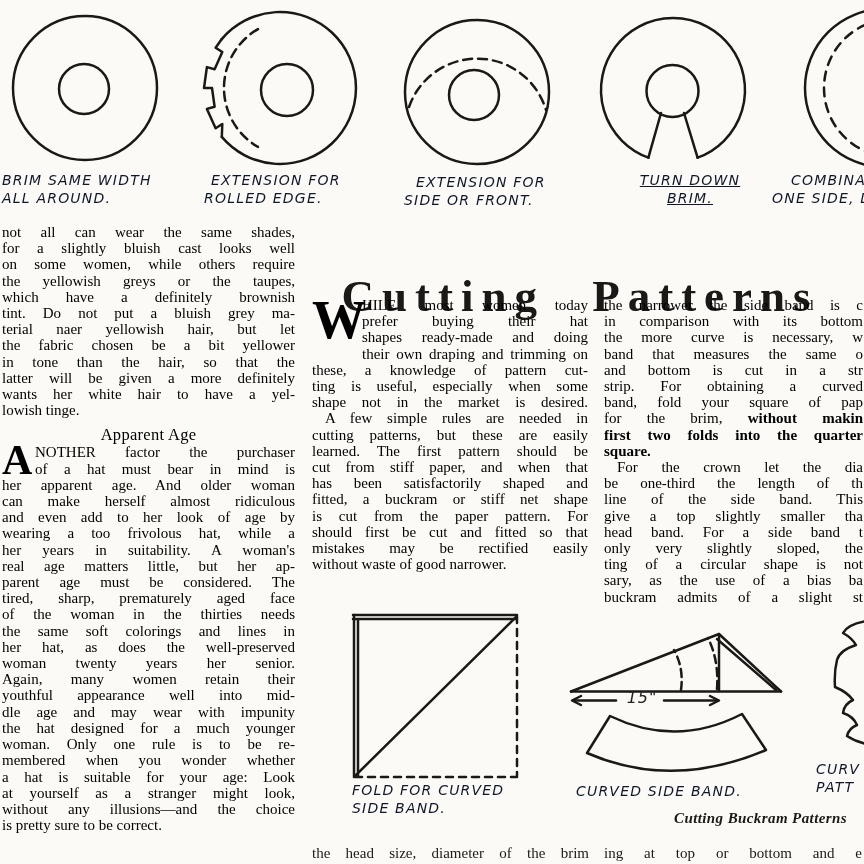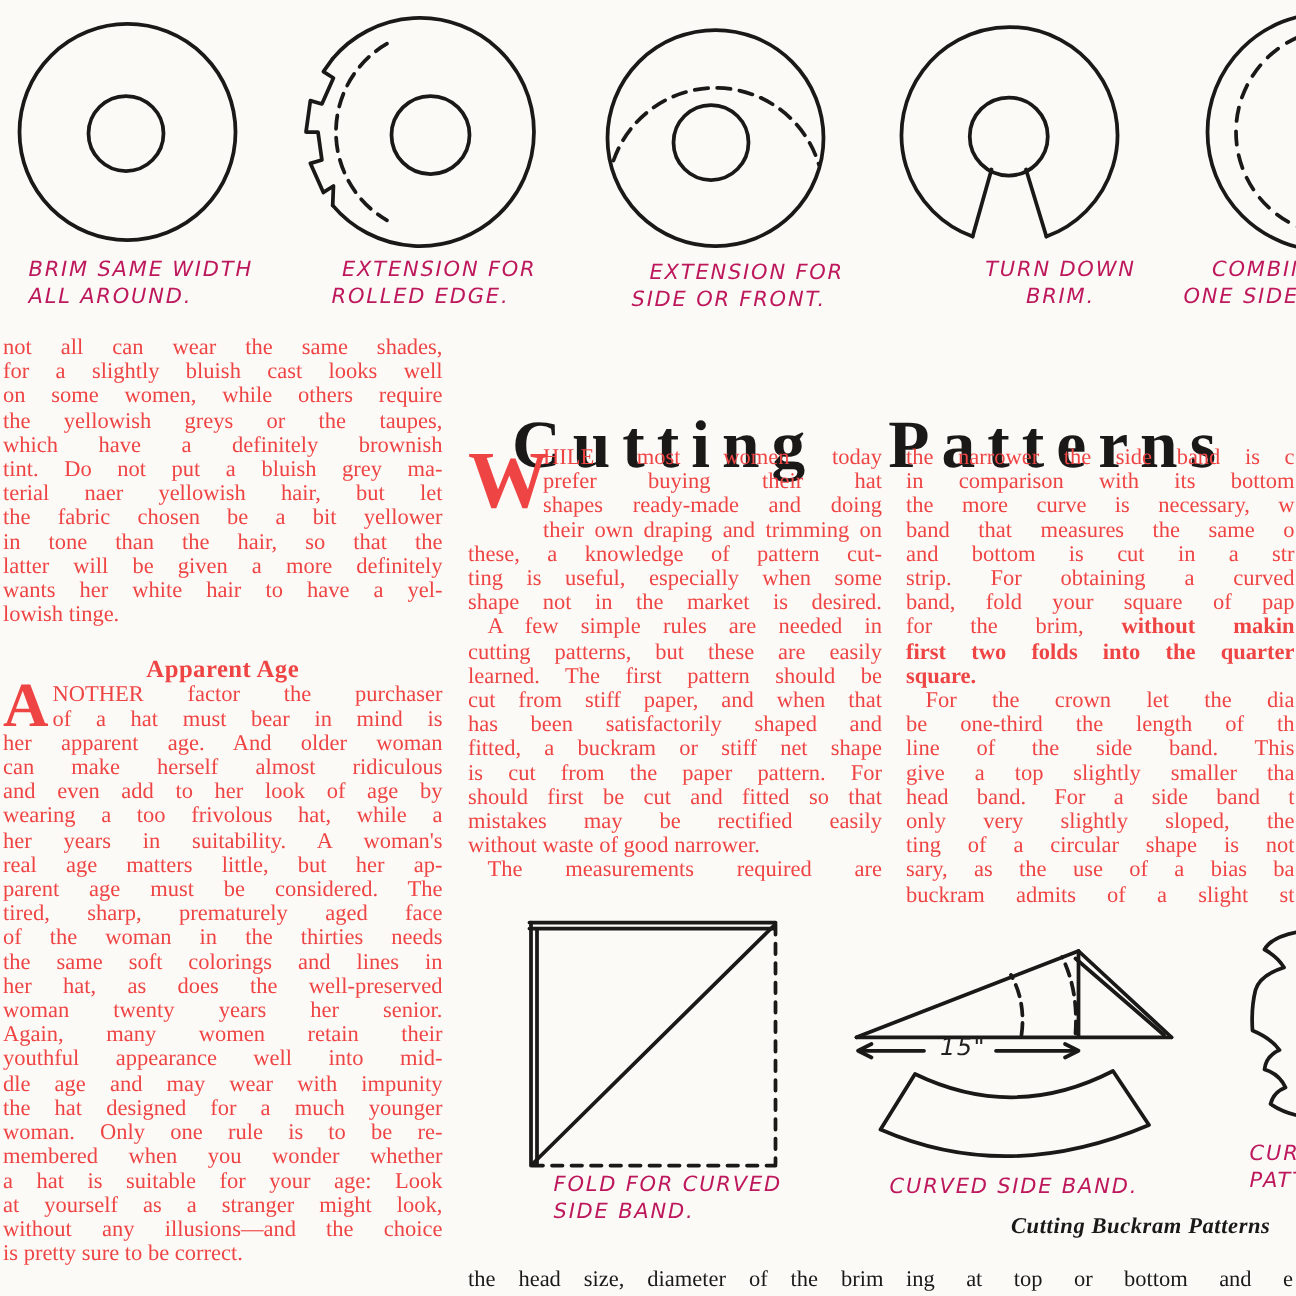--- a/index.html
+++ b/index.html
@@ -8,47 +8,46 @@
     background:#fbfaf6; color:#1b1918;
     font-family:"Liberation Serif", serif;
   }
   svg{position:absolute; overflow:hidden;}
   .fig path, .fig circle, .fig polyline, .fig line{
     fill:none; stroke:#1b1918; stroke-width:2.5; stroke-linejoin:round; stroke-linecap:round;
   }
   
   .hand{
     position:absolute; font-family:"DejaVu Sans", sans-serif; font-style:italic;
-    font-size:14px; line-height:17.5px; letter-spacing:1.2px; color:#be185d;
+    font-size:14px; line-height:17.5px; letter-spacing:1.2px; color:#0f172a;
     white-space:nowrap;
-    margin-left:17px;
   }
   .hand .capline{display:block;}
-  .cap4{text-align:center;}
+  .cap4{text-align:center;text-decoration:underline;}
   .cap2 .l1{padding-left:7px;}
   .cap3 .l1{padding-left:12px;}
   .cap5 .l1{padding-left:19px;}
   
   .title{
     position:absolute; left:300px; top:227px; width:560px; text-align:center;
     font-weight:bold; font-size:45px; line-height:50px;
     letter-spacing:8px; word-spacing:28px; white-space:nowrap;margin-top:44px;
   }
   
-  .textcol{position:absolute; font-size:15px; line-height:16.2px; color:#ef4444;}
+  .textcol{position:absolute; font-size:15px; line-height:16.2px; color:#000000;}
   .col-left{left:2px; top:224px; width:293px;}
   .col-mid{left:312px; top:297px; width:276px;}
   .col-right{left:604px; top:297px; width:259px;}
   .tline{text-align:justify; text-align-last:justify; -moz-text-align-last:justify;}
   .tline.short{text-align-last:left; -moz-text-align-last:left;}
   .tline.indent{text-indent:13px;}
   .tline b{font-weight:bold;}
   .subhead{
-    margin-top:18px; height:19px; line-height:19px; text-align:center;
-    font-weight:bold; font-size:16.5px; letter-spacing:0.3px;
+    margin-top:7px; height:19px; line-height:19px; text-align:center;
+    font-weight:normal; font-size:16.5px; letter-spacing:0.3px;
   }
   .dropcap{float:left; font-weight:bold; text-align:left;}
   .dc-a{width:33px; height:32px; font-size:42px; line-height:33px;}
   .dc-w{width:50px; height:49px; font-size:54px; line-height:46px;}
   .bline{position:absolute; font-family:"Liberation Serif", serif; font-size:15px; line-height:16.5px;}
   .bline-mid{left:312px; top:845px; width:277px;}
   .bline-right{left:604px; top:845px; width:258px;}
   .buckram-caption{
     position:absolute; left:674px; top:810px; width:200px;
     font-style:italic; font-weight:bold; font-size:15px; letter-spacing:0.4px; white-space:nowrap;
@@ -176,21 +175,20 @@
           <div class="tline indent">A few simple rules are needed in</div>
           <div class="tline">cutting patterns, but these are easily</div>
           <div class="tline">learned.  The first pattern should be</div>
           <div class="tline">cut from stiff paper, and when that</div>
           <div class="tline">has been satisfactorily shaped and</div>
           <div class="tline">fitted, a buckram or stiff net shape</div>
           <div class="tline">is cut from the paper pattern.  For</div>
           <div class="tline">should first be cut and fitted so that</div>
           <div class="tline">mistakes may be rectified easily</div>
           <div class="tline short">without waste of good narrower.</div>
-          <div class="tline indent">The measurements required are</div>
         </div>
     </div>
   </div>
 
   <div class="textcol col-right">
     <div>
         <div class="tline">the narrower the side band is c</div>
         <div class="tline">in comparison with its bottom</div>
         <div class="tline">the more curve is necessary, w</div>
         <div class="tline">band that measures the same o</div>

